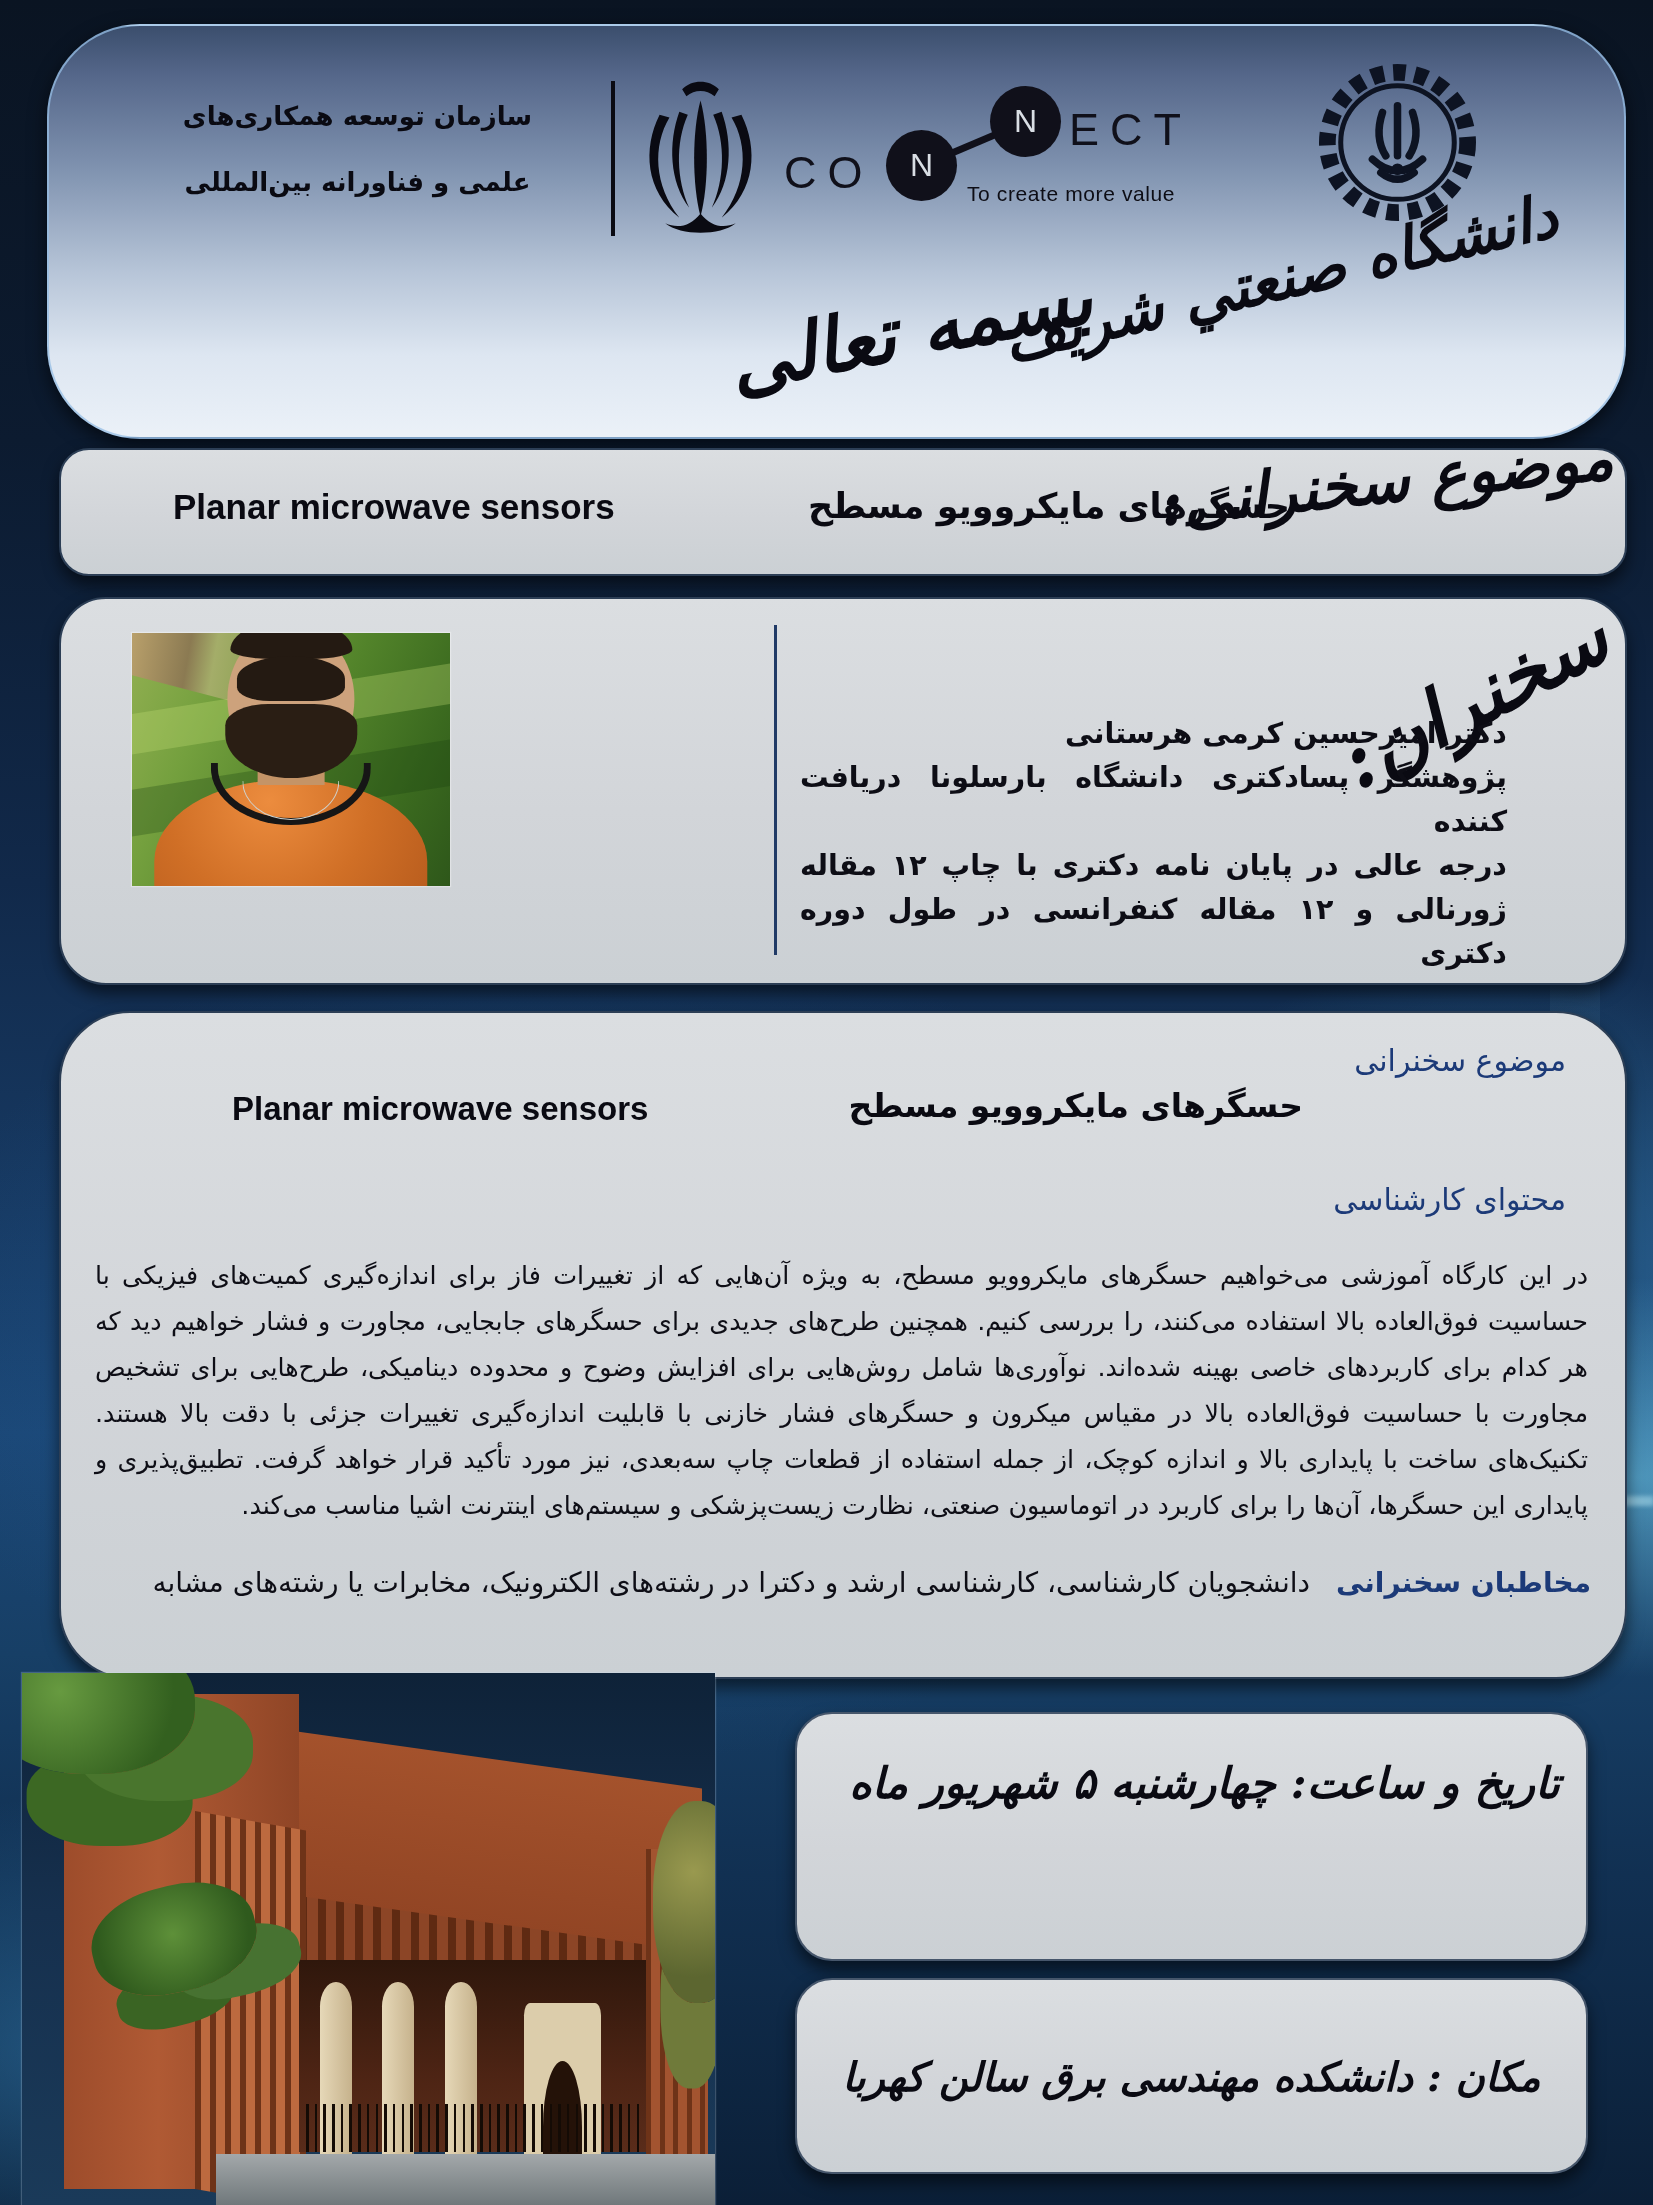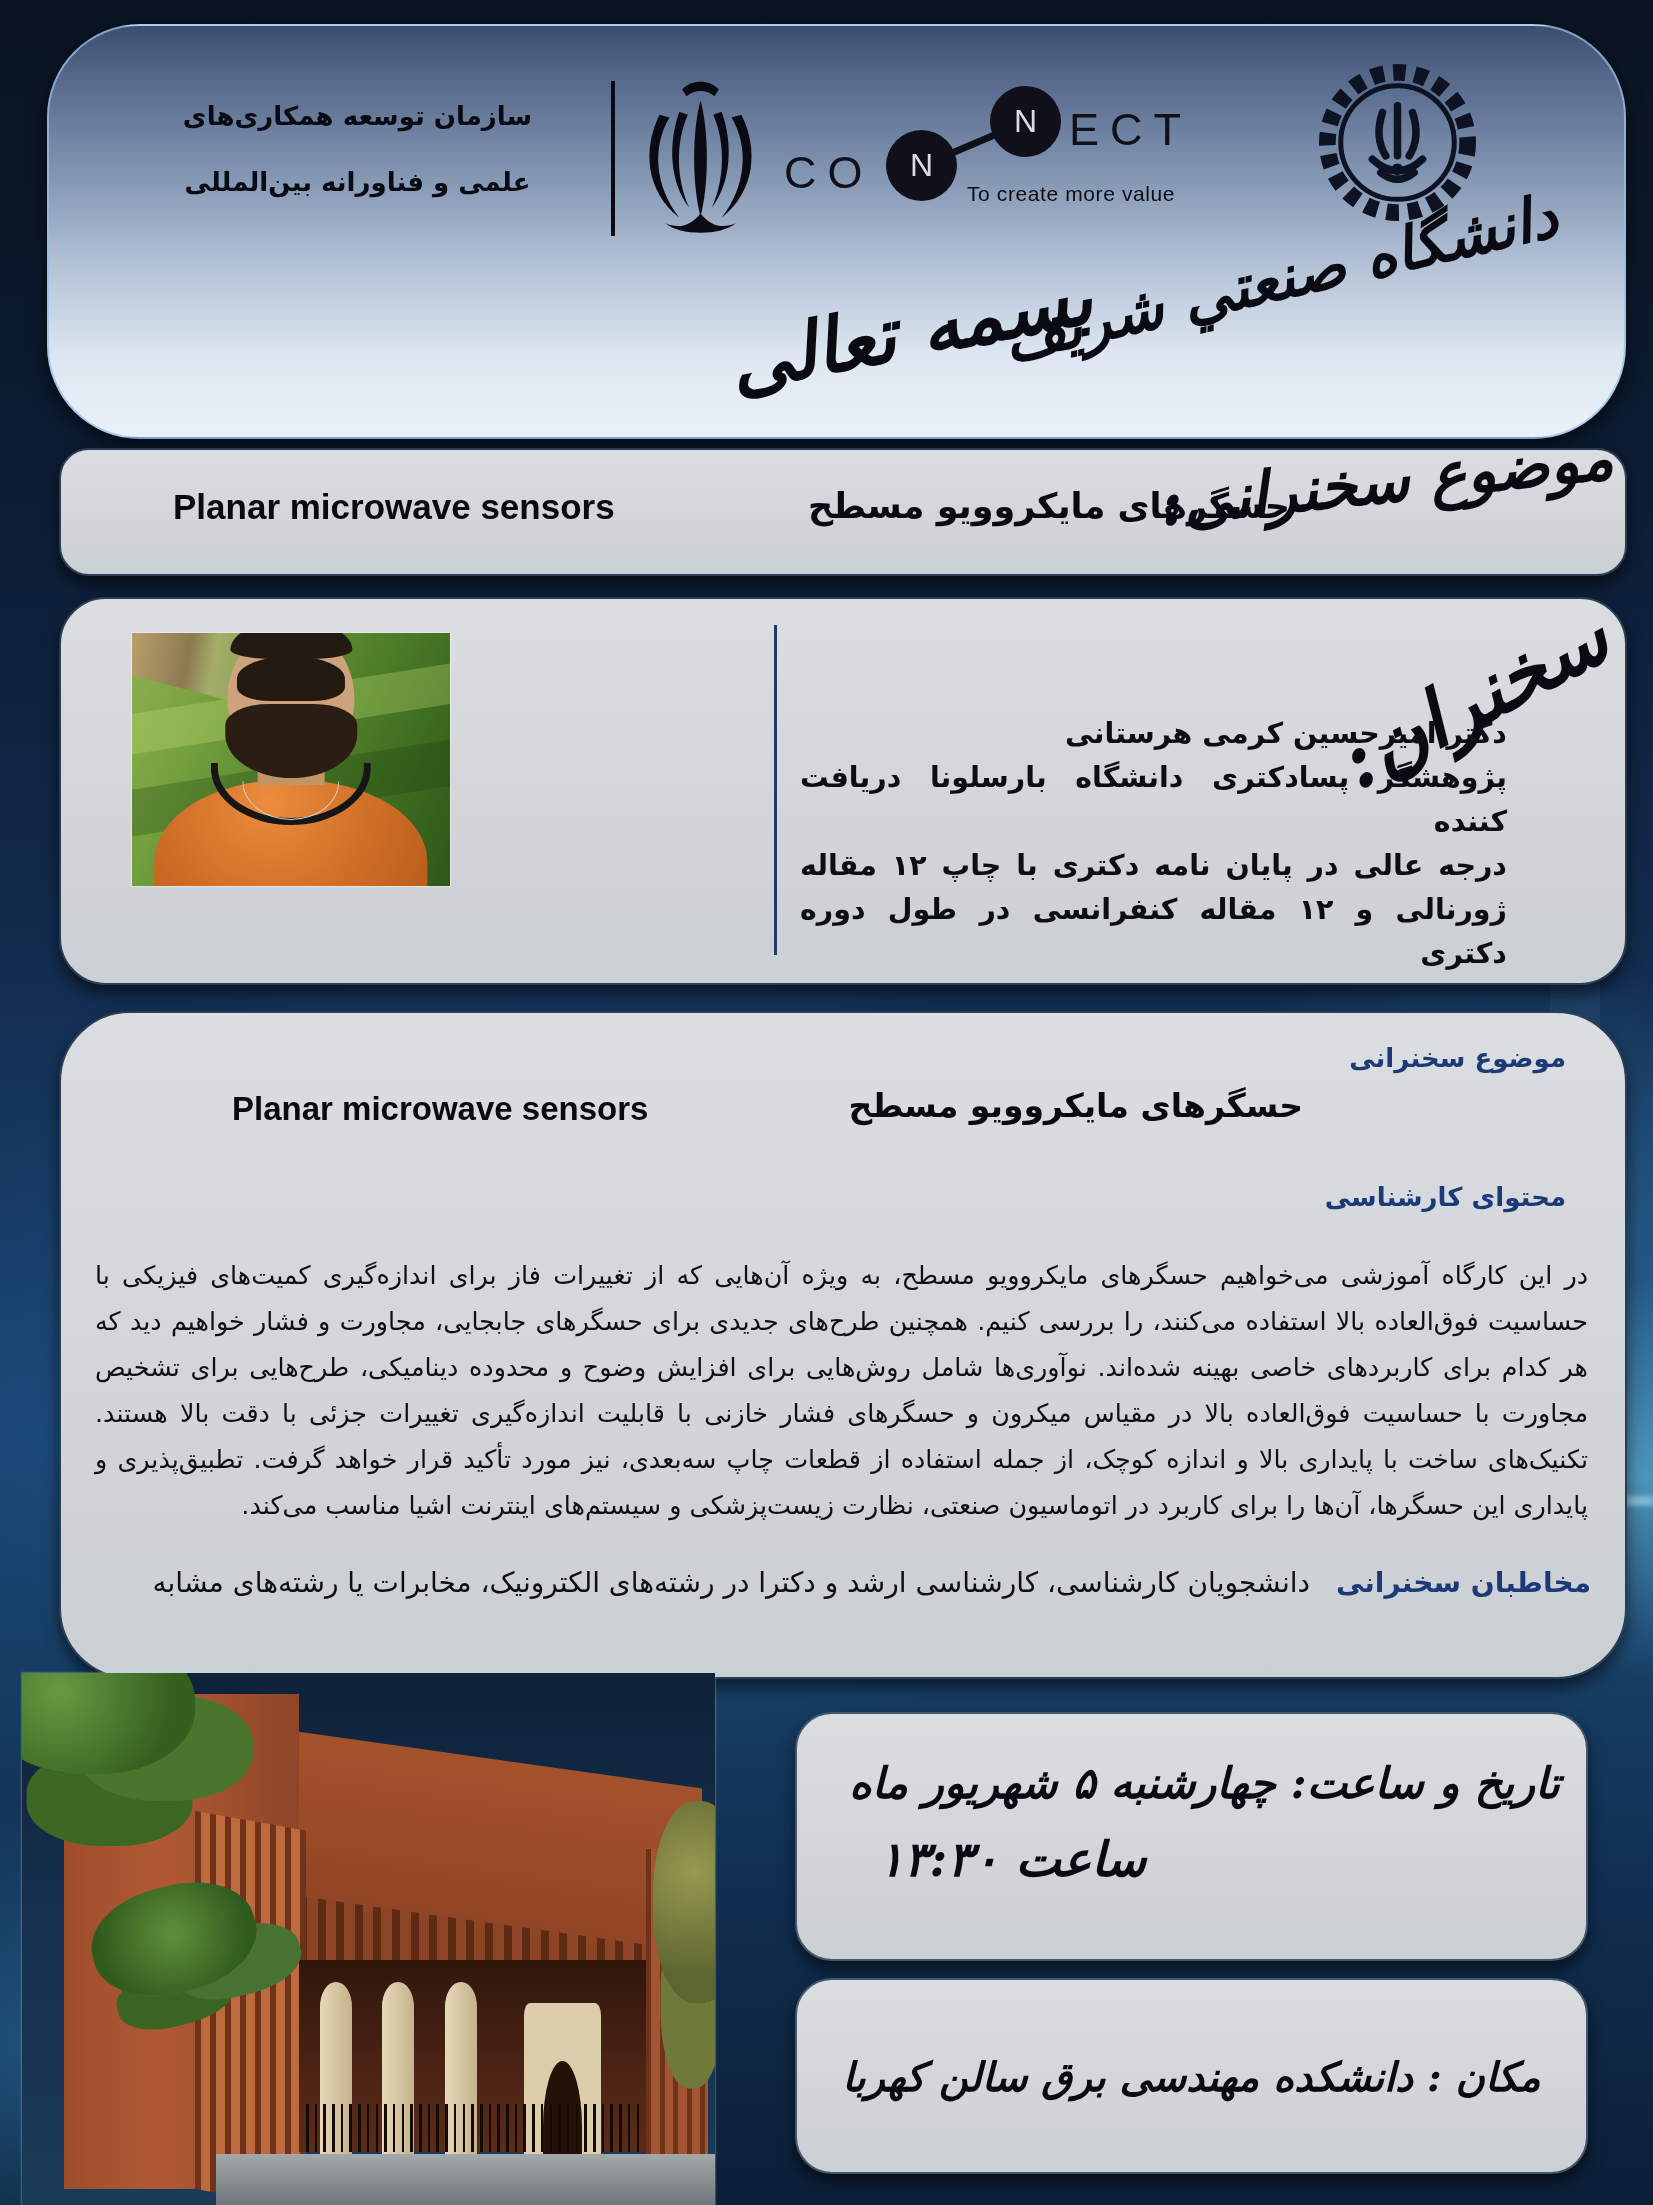--- a/index.html
+++ b/index.html
@@ -77,21 +77,21 @@
     width:37%;height:31%;background:#2a1e14;border-radius:34% 34% 52% 52%/30% 30% 62% 62%;}
   .sp-brow{position:absolute;width:9%;height:2.4%;background:#2a1d12;border-radius:40%;}
   .sp-eye{position:absolute;width:4.5%;height:2%;background:#201610;border-radius:50%;}
   .sp-neckband{position:absolute;left:50%;bottom:24%;transform:translateX(-50%);
     width:46%;height:22%;border:7.4px solid #161616;border-top:none;
     border-radius:0 0 52% 52%/0 0 95% 95%;}
   .sp-chain{position:absolute;left:50%;bottom:26%;transform:translateX(-50%);
     width:30%;height:15%;border:1.9px solid #cfd3cf;border-top:none;border-radius:0 0 50% 50%/0 0 100% 100%;}
   
   .main-card{left:59px;top:1011px;width:1564px;height:664px;border-radius:71px;}
-  .h-blue{position:absolute;font-size:26px;font-weight:bold;color:#1c3a78;white-space:nowrap;}
+  .h-blue{position:absolute;font-size:30px;font-weight:normal;color:#1c3a78;white-space:nowrap;}
   .mh1{right:59px;top:30px;}
   .mh2{right:59px;top:169px;}
   .m-topic-fa{right:322px;top:73px;font-size:33px;font-weight:bold;color:#0a0a12;white-space:nowrap;}
   .m-topic-en{left:171px;top:77px;font-size:33px;font-weight:bold;color:#0a0a12;
     font-family:"Liberation Sans",sans-serif;white-space:nowrap;}
   .m-para{left:34px;right:37px;top:239px;font-size:25.4px;line-height:46px;color:#0e0e16;
     text-align:justify;text-align-last:right;}
   .m-aud{left:34px;right:34px;top:541px;display:flex;gap:26px;align-items:baseline;}
   .m-aud .lbl{font-size:28px;font-weight:bold;color:#1c3a78;white-space:nowrap;}
   .m-aud .txt{font-size:28px;color:#0e0e16;margin-top:12px;}
@@ -265,21 +265,20 @@
     <div class="bp-arch"></div>
     <div class="bp-fence"></div>
     <div class="bp-ground"></div>
     <div class="bp-tree bp-t1"></div>
     <div class="bp-tree bp-t2"></div>
     <div class="bp-tree bp-t3"></div>
   </div>
 
   <div class="card date-card">
     <div class="abs callig fa date-line1">تاریخ و ساعت: چهارشنبه ۵ شهریور ماه</div>
-    <div class="abs callig fa date-line2">ساعت ۱۳:۳۰</div>
   </div>
 
   <div class="card loc-card">
     <div class="abs callig fa loc-line">مکان : دانشکده مهندسی برق سالن کهربا</div>
   </div>
 
 </div>
 
 
 </body></html>

